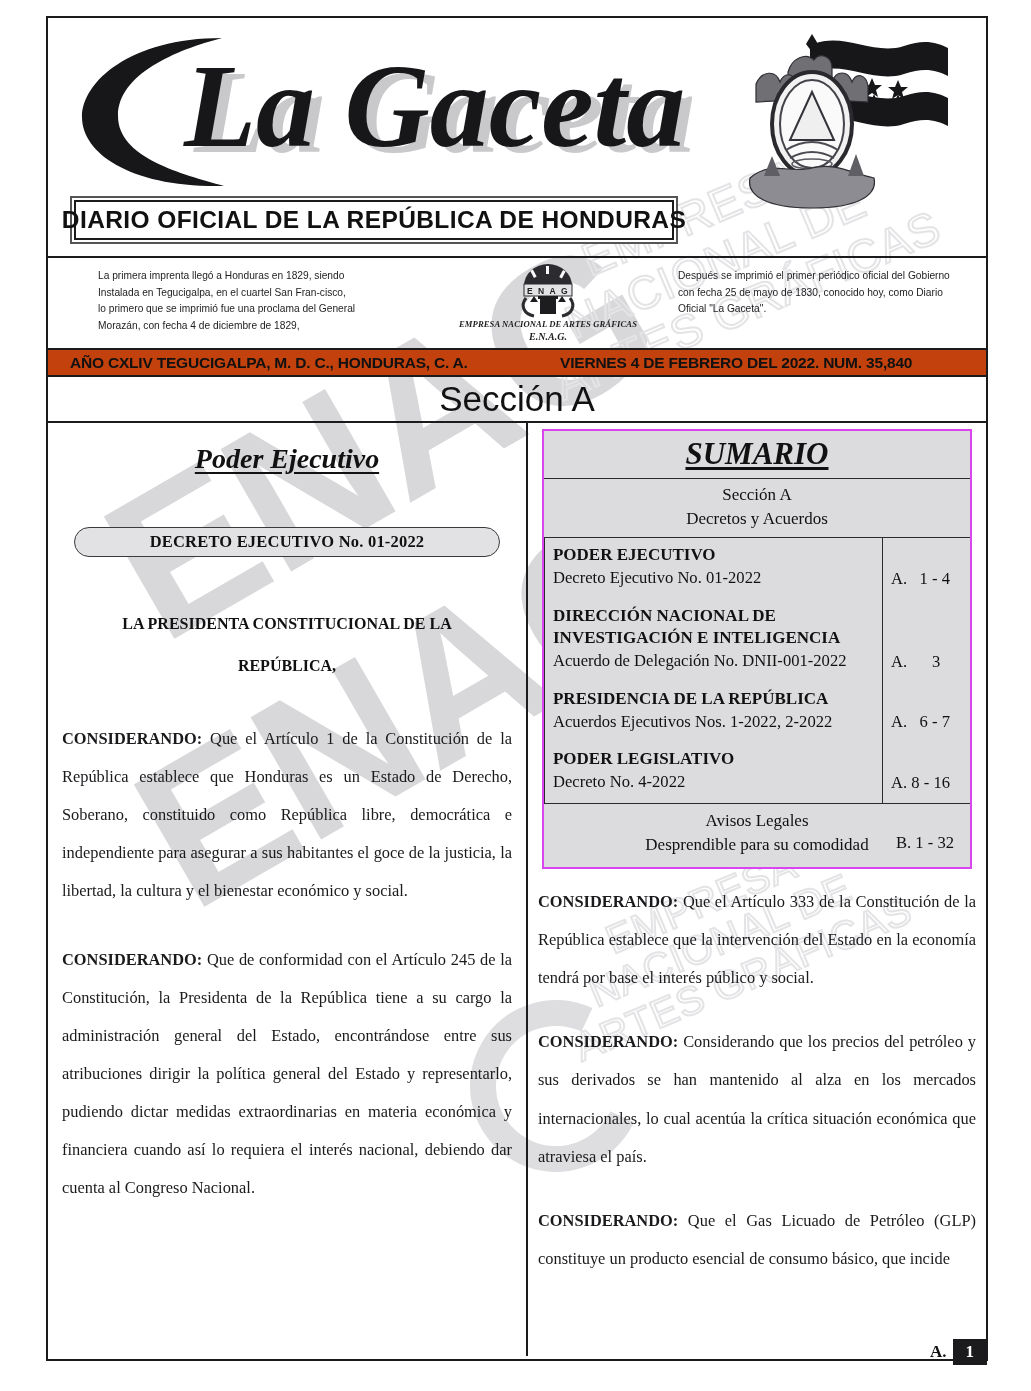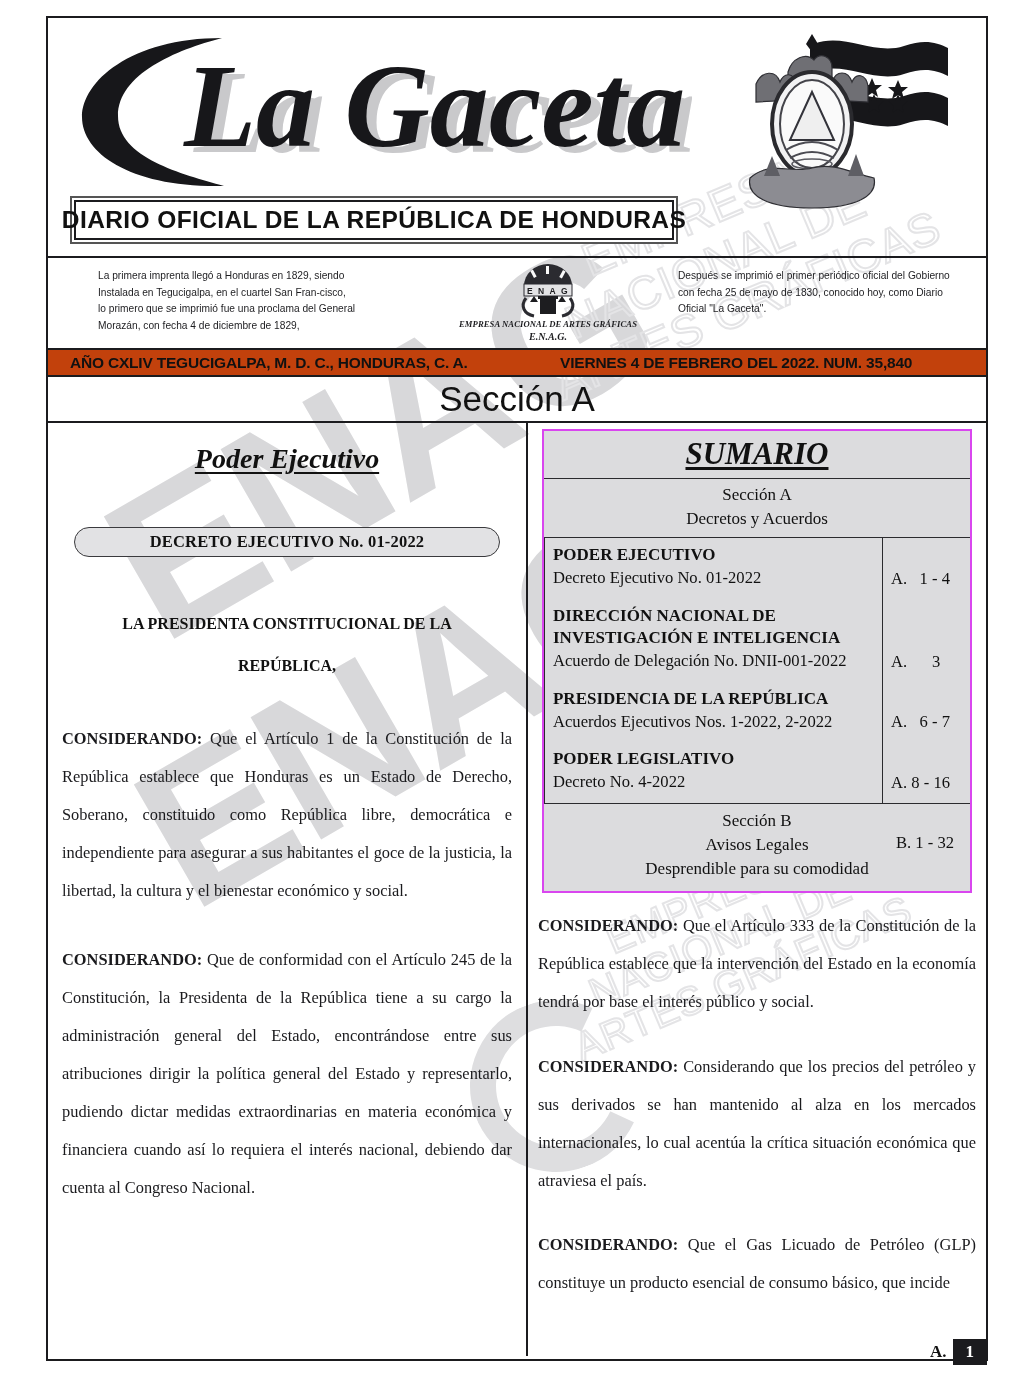--- a/index.html
+++ b/index.html
@@ -470,21 +470,20 @@
             <div class="desc">
               <div class="org">PODER LEGISLATIVO</div>
               <div class="doc">Decreto No. 4-2022</div>
             </div>
             <div class="pg">A. 8 - 16</div>
           </div>
 
         </div>
 
         <div class="sum-foot">
-          <div>Sección B</div>
           <div>Avisos Legales</div>
           <div>Desprendible para su comodidad</div>
           <div class="bpg">B.  1 - 32</div>
         </div>
       </div>
 
       <div class="para r1">
         <b>CONSIDERANDO:</b><span> Que el Artículo 333 de la Constitución de la República establece que la intervención del Estado en la economía tendrá por base el interés público y social.</span>
       </div>
 

